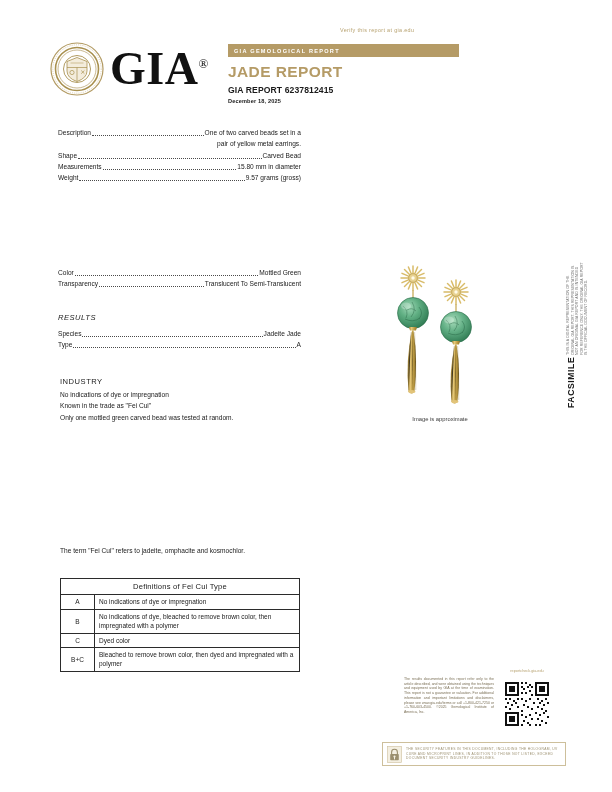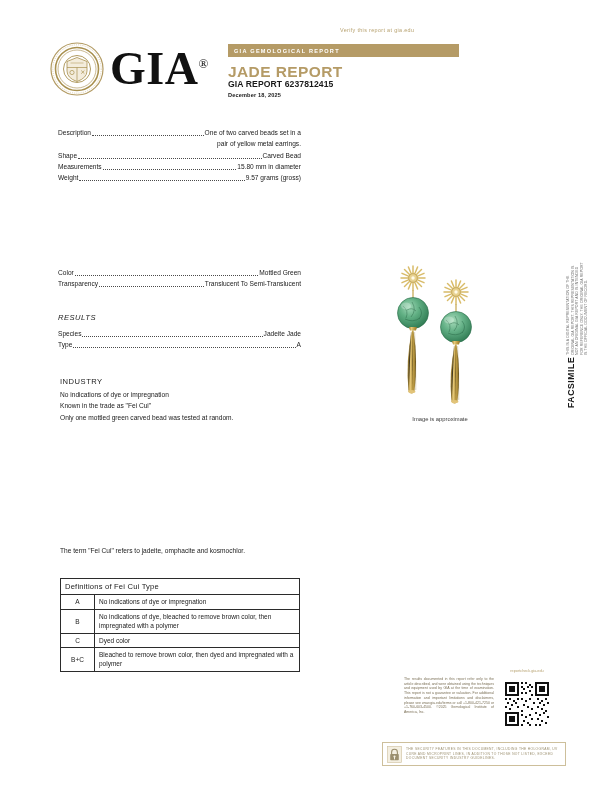--- a/index.html
+++ b/index.html
@@ -37,21 +37,21 @@
     font-size: 5.6px; letter-spacing: 1.25px; font-weight: 700;
     padding: 3.5px 6px 3.2px 6px; width: 231px;
   }
   .rep-title {
     font-family: "Liberation Sans", sans-serif;
     font-size: 15.5px; font-weight: 700; letter-spacing: 0.4px;
     color: #b59b66; margin-top: 7px; line-height: 1;
   }
   .rep-no {
     font-size: 8.6px; font-weight: 700; letter-spacing: 0.1px;
-    color: #1a1a1a; margin-top: 1px; line-height: 1;
+    color: #1a1a1a; margin-top: 7px; line-height: 1;
   }
   .rep-date {
     font-size: 5.6px; font-weight: 700; letter-spacing: 0.15px;
     color: #1a1a1a; margin-top: 4px; line-height: 1;
   }
 
   
   .specs { position: absolute; left: 58px; top: 127px; width: 243px; }
   .specs2 { position: absolute; left: 58px; top: 267px; width: 243px; }
   .specs3 { position: absolute; left: 58px; top: 328px; width: 243px; }
@@ -82,21 +82,21 @@
              font-size: 6.6px; line-height: 11.4px; }
   .feinote p { margin: 0; }
 
   .feitable { position: absolute; left: 60px; top: 578px; width: 240px;
               border-collapse: collapse; }
   .feitable td, .feitable th {
     border: 1px solid #2b2b2b; padding: 2px 4px;
     font-size: 6.5px; line-height: 9.4px; font-weight: 400; color: #1a1a1a;
     vertical-align: middle;
   }
-  .feitable th { text-align: left; font-size: 7.6px; padding: 3px 4px; letter-spacing: 0.2px; }
+  .feitable th { text-align: center; font-size: 7.6px; padding: 3px 4px; letter-spacing: 0.2px; }
   .feitable td.tcode { text-align: center; width: 34px; }
 
   
   .photo { position: absolute; left: 381px; top: 262px; width: 118px; height: 155px; }
   .photo-cap {
     position: absolute; left: 381px; top: 416px; width: 118px;
     text-align: center; font-size: 5.8px; color: #3a3a3a;
   }
 
   

